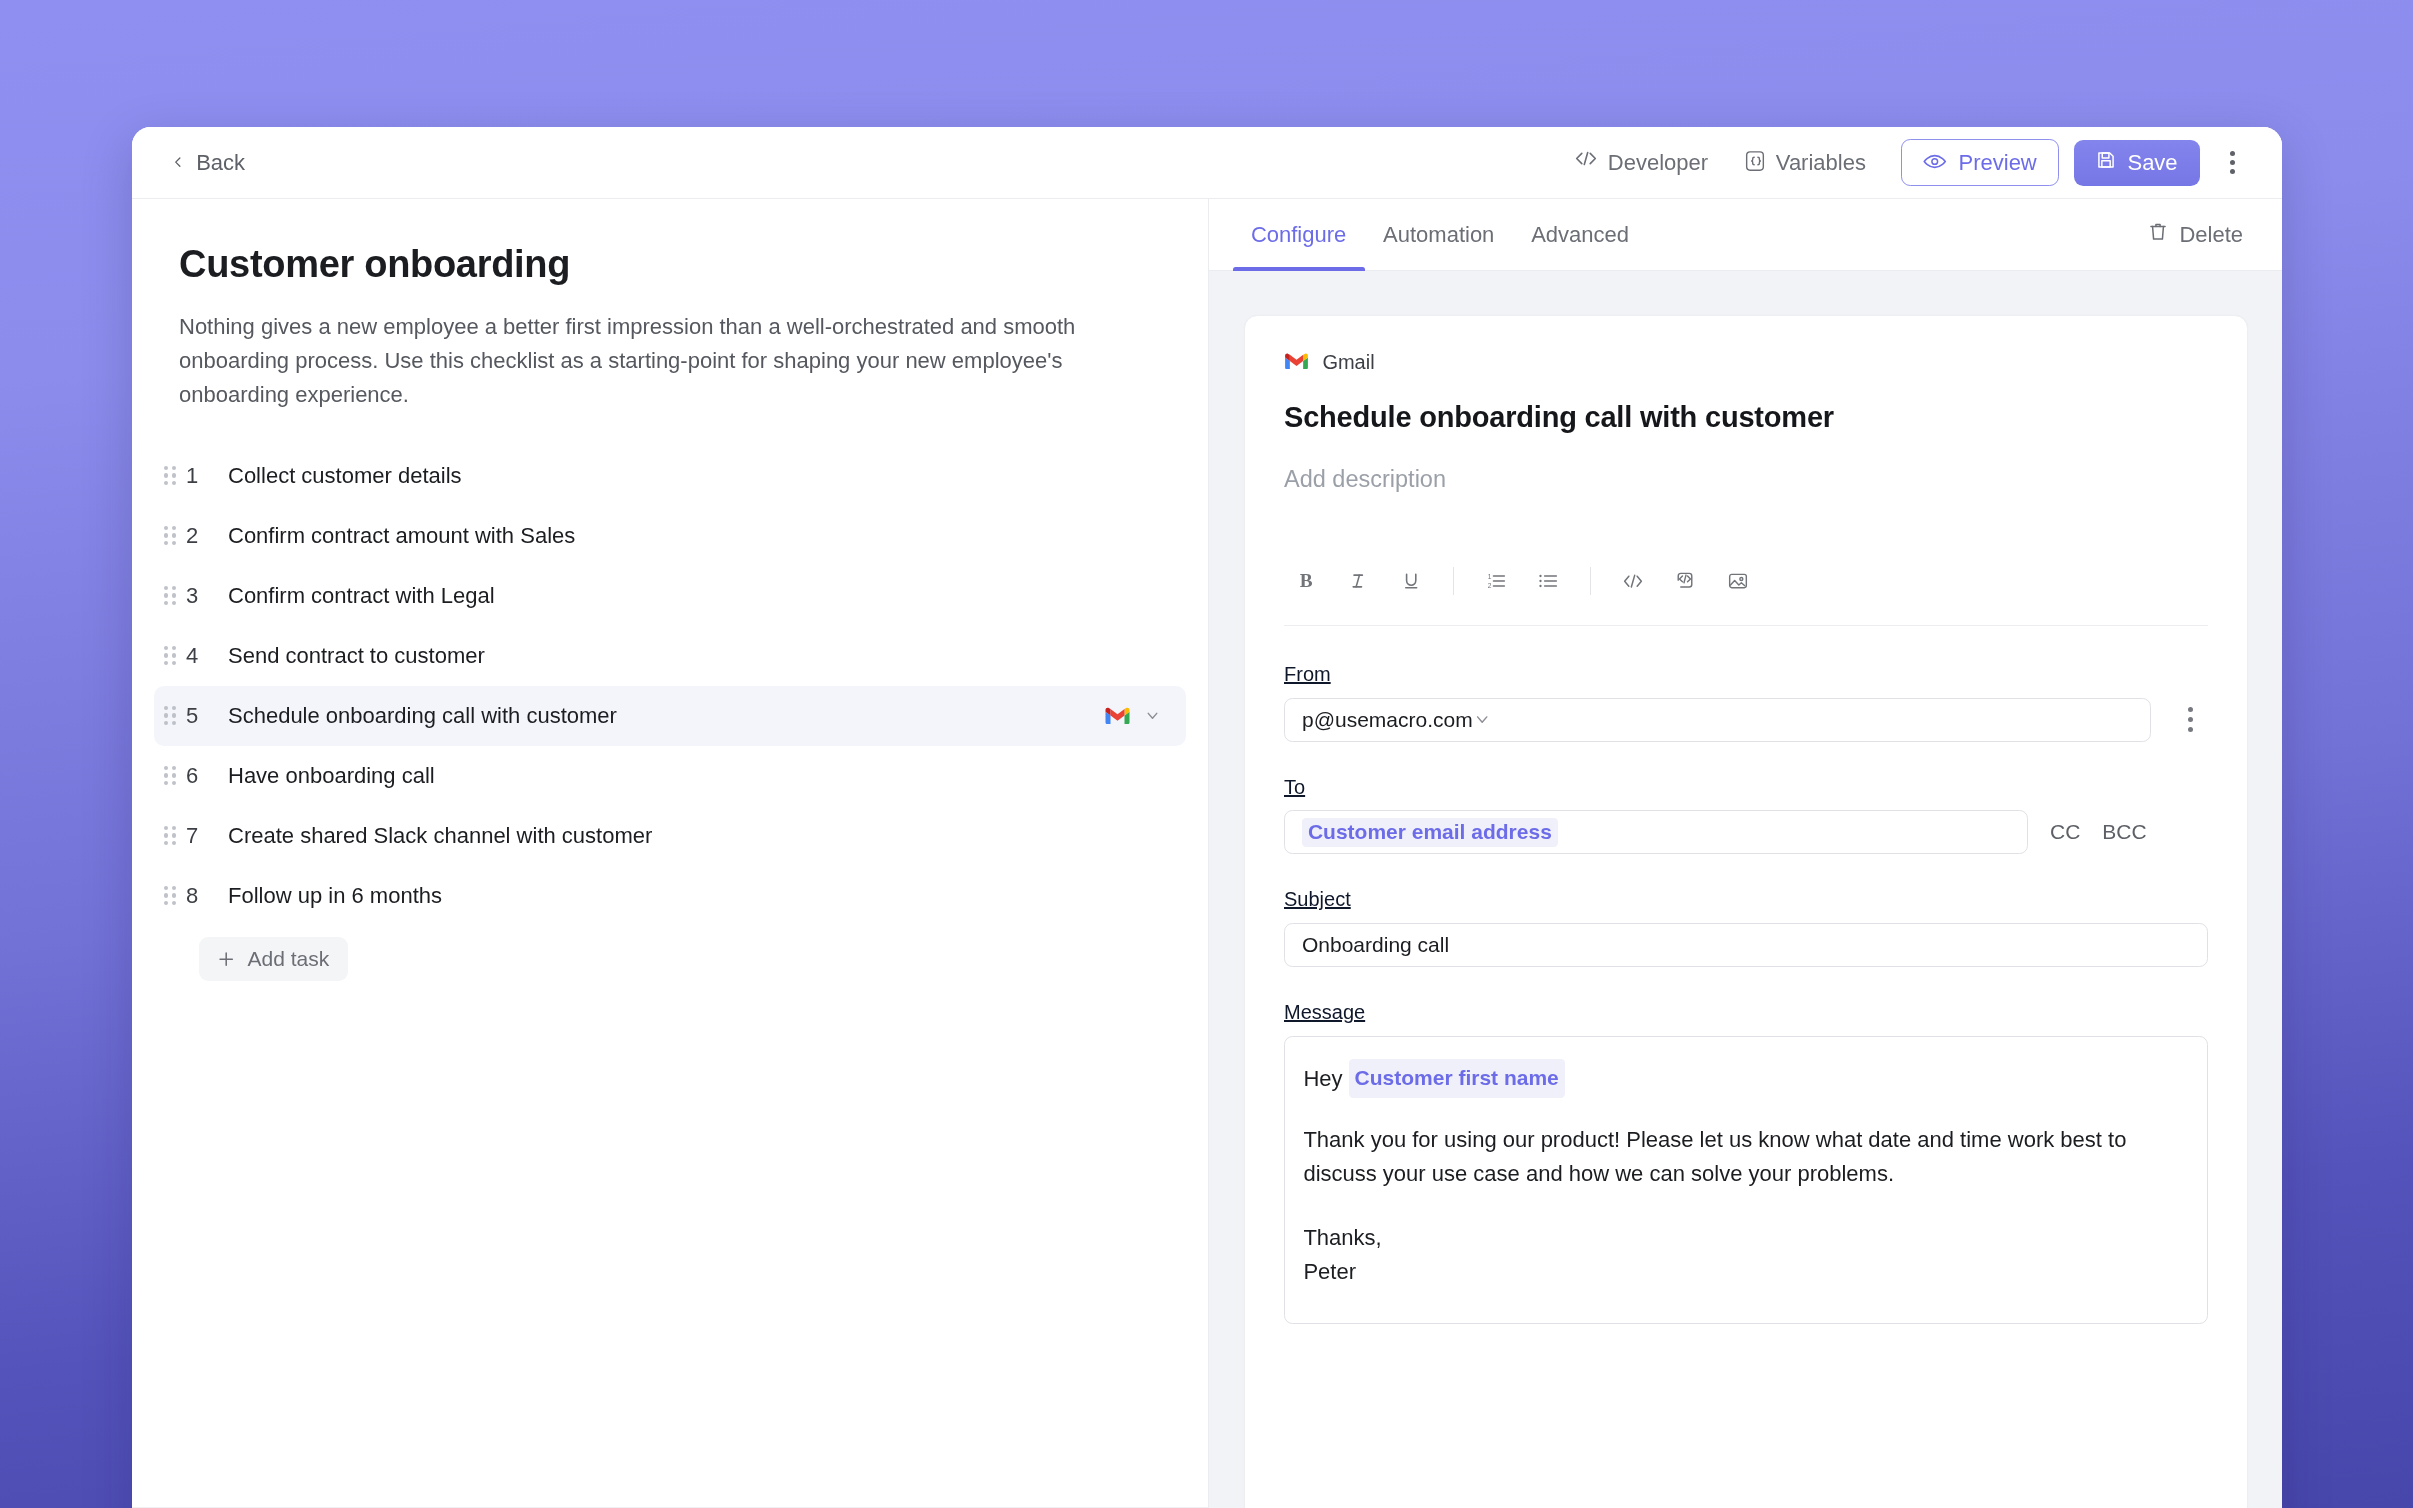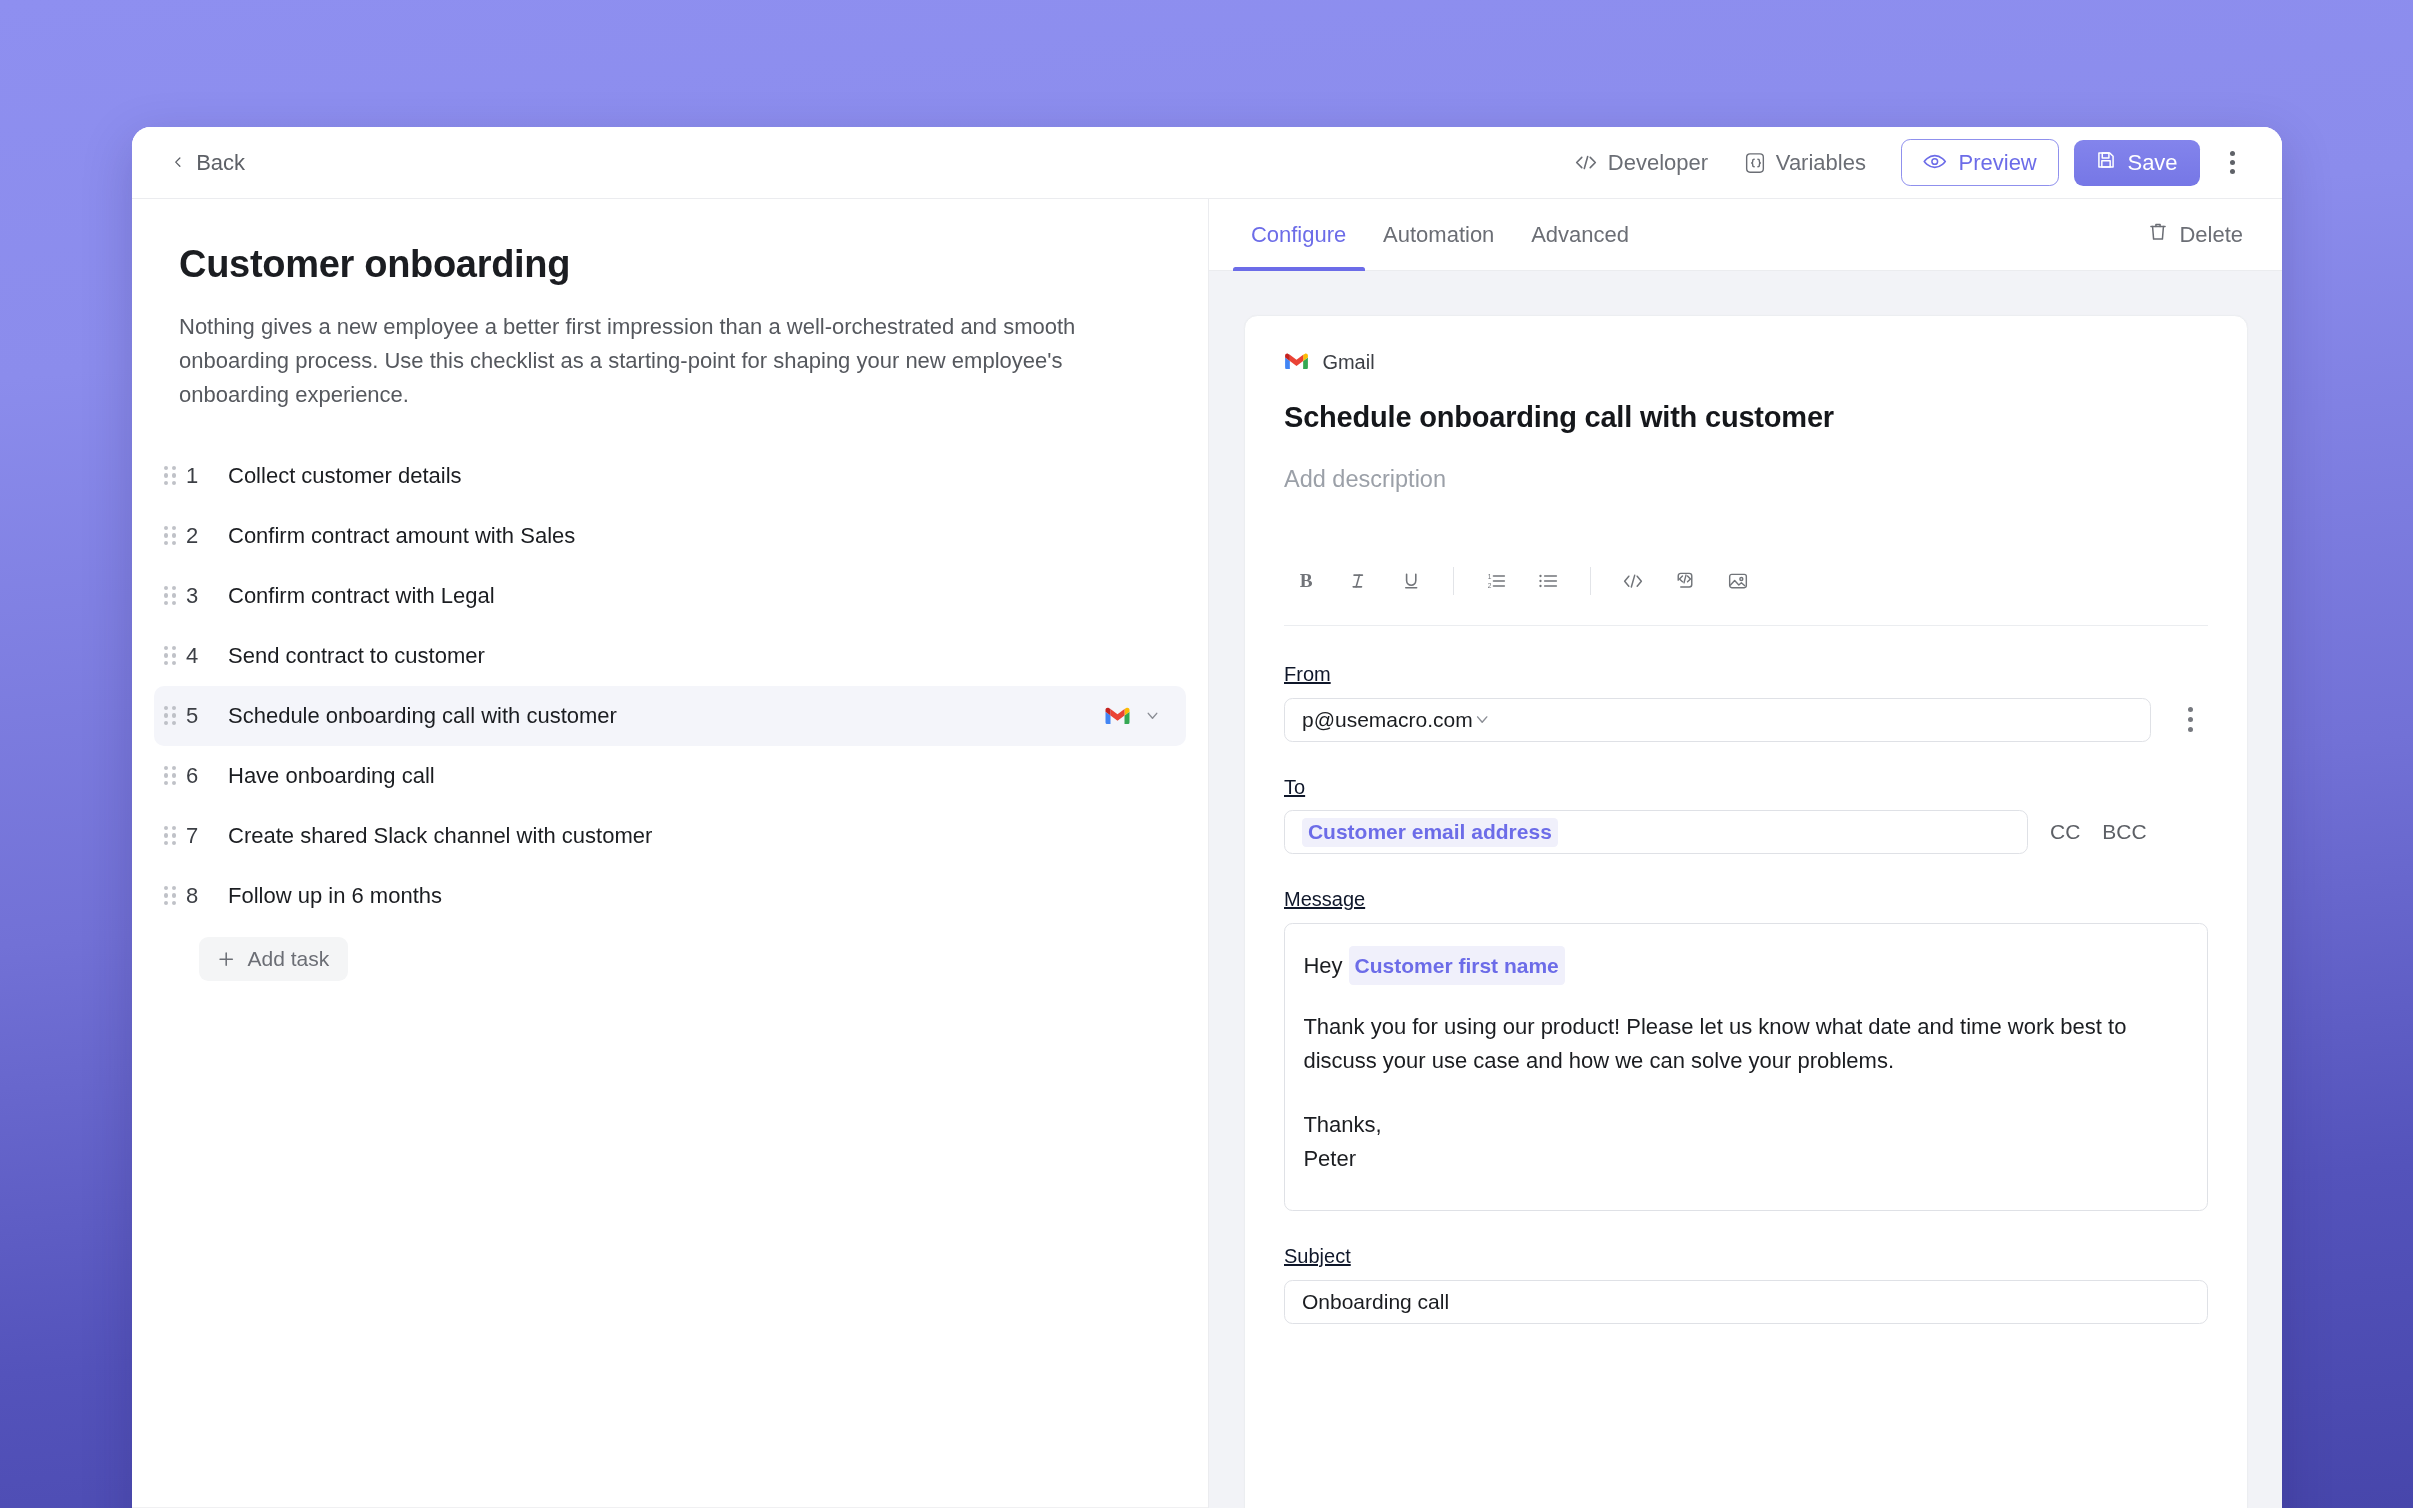--- a/index.html
+++ b/index.html
@@ -38,21 +38,21 @@
   .back-btn {
     display: flex; align-items: center; gap: 11px;
     color: #5d6066; font-size: 22px;
     cursor: pointer;
   }
   .back-chevron { display:block; width: 14.2px; height: 14.2px; }
   .topbar-spacer { flex: 1; }
   .topbar-right { display: flex; align-items: center; gap: 0; }
 
   .tb-ghost {
-    display: flex; align-items: center; gap: 11px;
+    display: flex; gap: 11px;
     color: #6b6e75; font-size: 22px;
     padding: 8.4px 18.4px;
     border-radius: 7.5px;
     cursor: pointer;
   }
   .tb-ghost svg { display:block; }
 
   .tb-outline {
     display: flex; align-items: flex-end; gap: 11.7px;
     color: #6c6ce8; font-size: 22px;
@@ -653,37 +653,37 @@
             <div class="field-row">
               <div class="input-box to-box">
                 <span class="var-chip">Customer email address</span>
               </div>
               <div class="cc-btn">CC</div>
               <div class="cc-btn">BCC</div>
             </div>
           </div>
 
           <div class="field-block">
+            <div class="field-label">Subject</div>
+            <div class="input-box">
+              <span>Onboarding call</span>
+            </div>
+          </div>
+
+          <div class="field-block">
             <div class="field-label">Message</div>
             <div class="msg-box">
               <div class="msg-line">
                 <span>Hey</span>
                 <span class="var-chip">Customer first name</span>
               </div>
               <div class="msg-para">Thank you for using our product! Please let us know what date and time work best to discuss your use case and how we can solve your problems.</div>
               <div class="msg-sign">Thanks,</div>
               <div class="msg-line">Peter</div>
             </div>
           </div>
 
-          <div class="field-block">
-            <div class="field-label">Subject</div>
-            <div class="input-box">
-              <span>Onboarding call</span>
-            </div>
-          </div>
-
         </div>
       </div>
     </div>
   </div>
 </div>
 
 
 </body></html>

